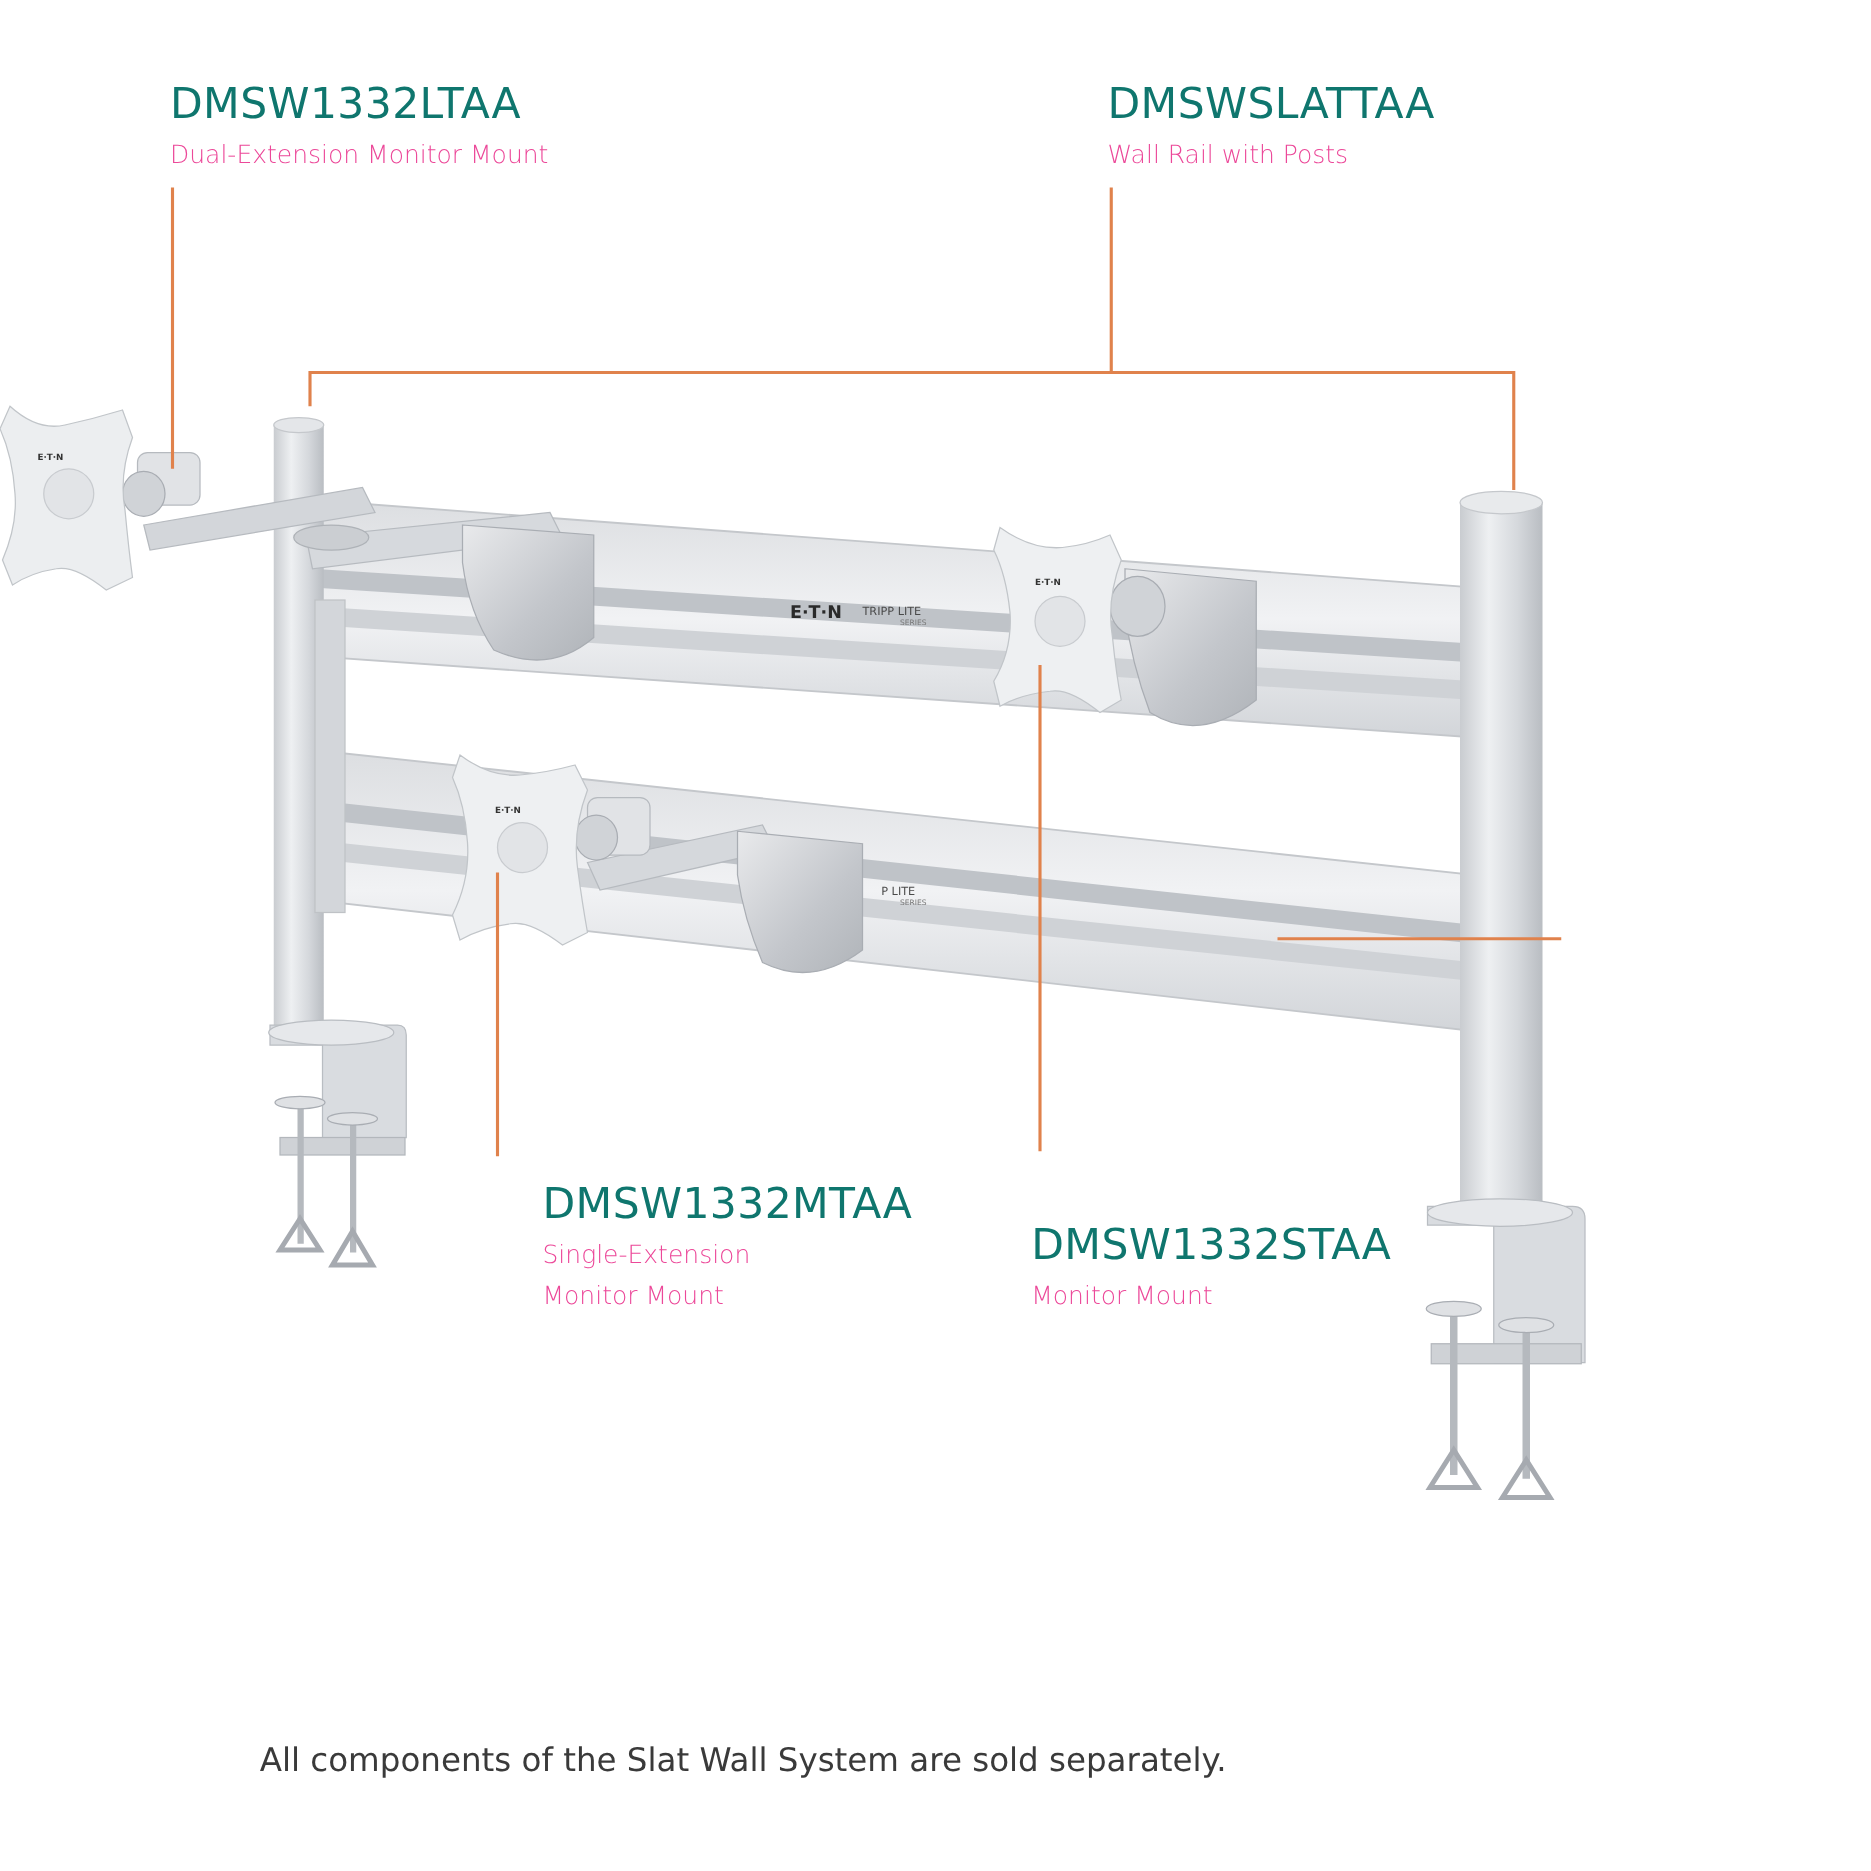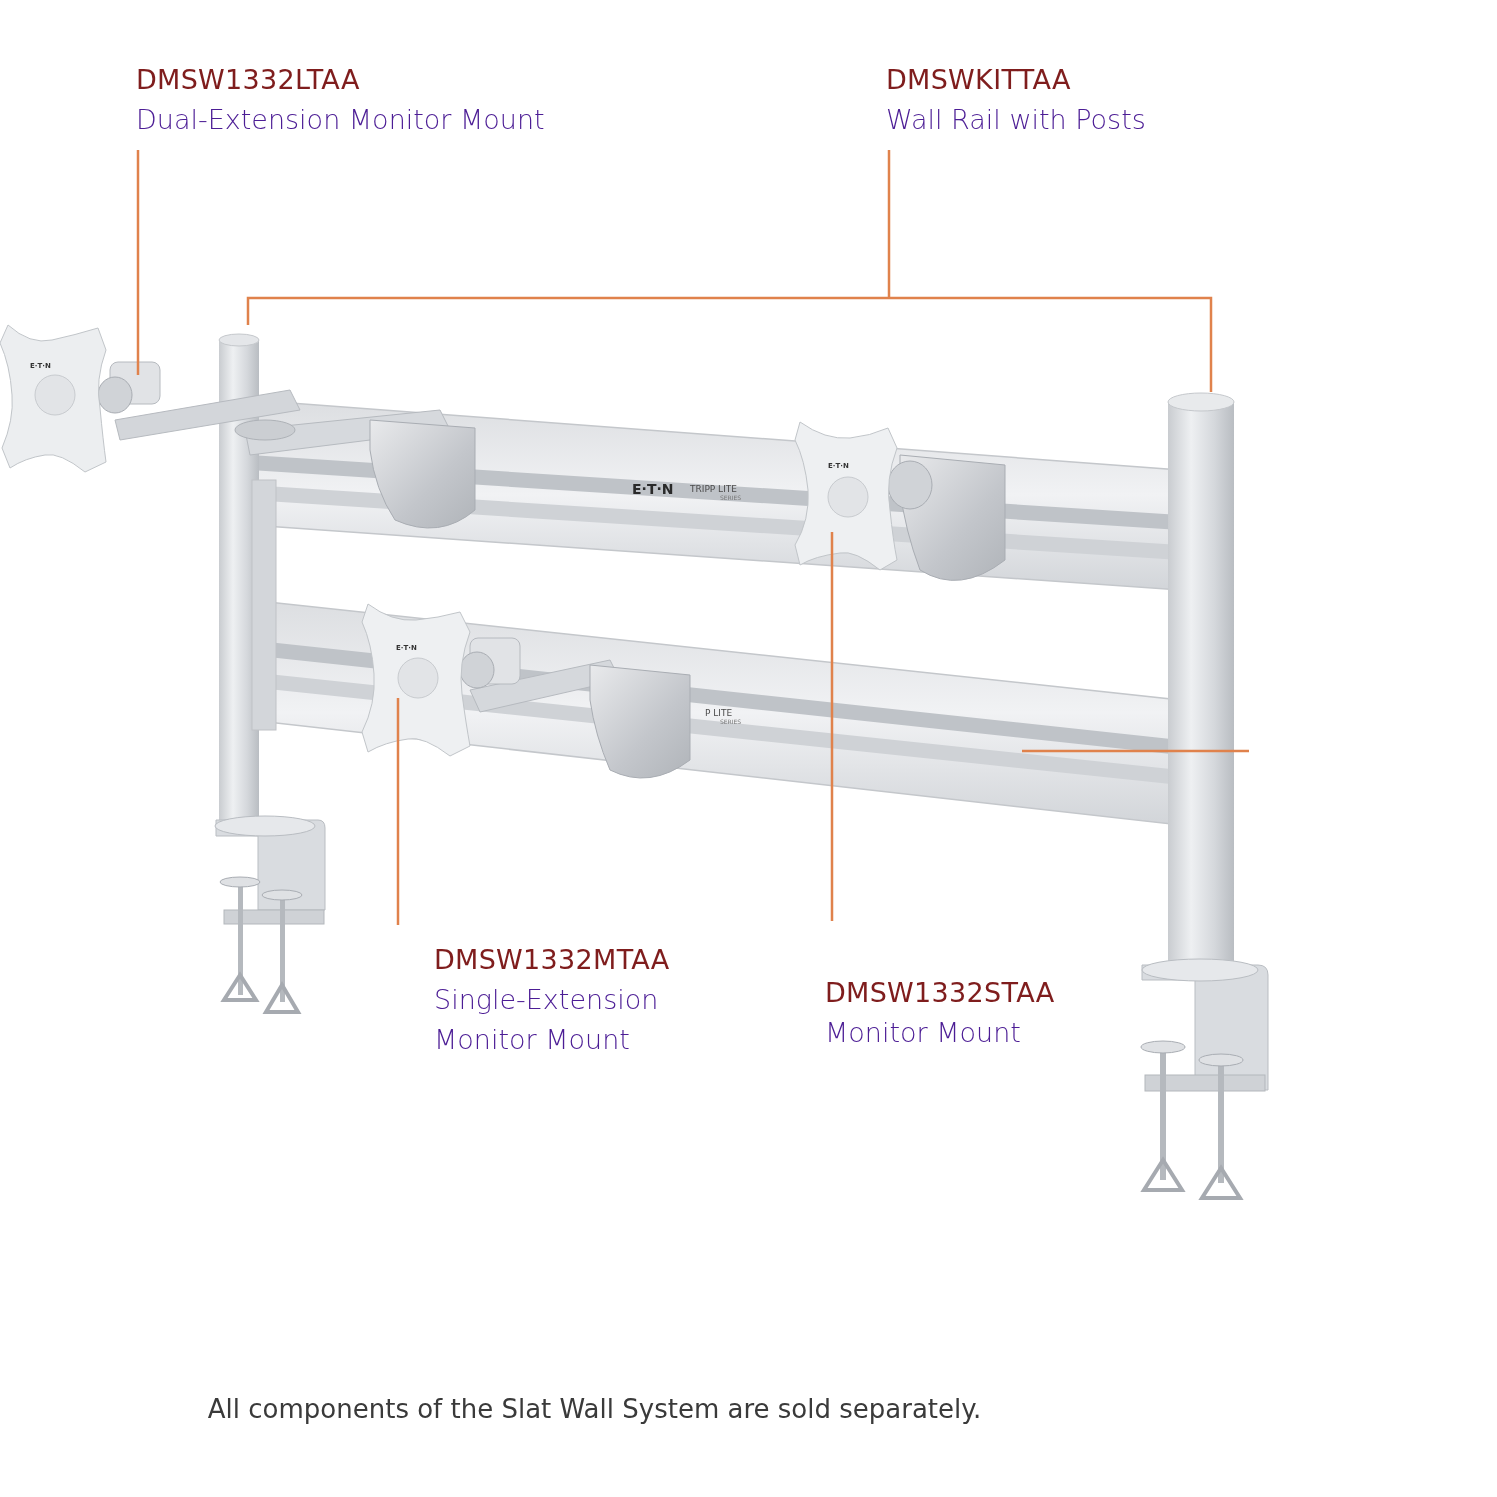--- a/index.html
+++ b/index.html
@@ -1,22 +1,22 @@
 <!DOCTYPE html>
 <html><head>
 <meta charset="utf-8">
 <style>
   html, body { margin: 0; padding: 0; background: #ffffff; }
   body { width: 1497px; height: 1497px; position: relative; overflow: hidden;
          font-family: "DejaVu Sans", "Liberation Sans", sans-serif; color: #1e1e1e; }
   .stage { position: absolute; left: 0; top: 0; width: 1497px; height: 1497px; }
   svg.art { position: absolute; left: 0; top: 0; }
   .callout { position: absolute; line-height: 1; }
-  .callout .sku { display: block; font-size: 27px; letter-spacing: 0.3px; color: #7f1d1d; margin-bottom: 13px; }
-  .callout .desc { display: block; font-size: 27px; color: #4c1d95; font-weight: 300; margin-bottom: 13px; }
+  .callout .sku { display: block; font-size: 34px; letter-spacing: 0.3px; color: #0f766e; margin-bottom: 13px; }
+  .callout .desc { display: block; font-size: 20px; color: #ec4899; font-weight: 300; margin-bottom: 13px; }
   .footnote { position: absolute; left: 0; width: 1189px; top: 1394px; text-align: center;
               font-size: 26px; color: #3a3a3a; }
 </style>
 </head>
 <body>
 
 <div class="stage">
 
   <svg class="art" width="1497" height="1497" viewBox="0 0 1497 1497">
     <defs>
@@ -132,21 +132,21 @@
       <path d="M832,532 L832,921"></path>
     </g>
   </svg>
 
   <div class="callout" style="left:136px; top:66px;">
     <span class="sku">DMSW1332LTAA</span>
     <span class="desc">Dual-Extension Monitor Mount</span>
   </div>
 
   <div class="callout" style="left:886px; top:66px;">
-    <span class="sku">DMSWKITTAA</span>
+    <span class="sku">DMSWSLATTAA</span>
     <span class="desc">Wall Rail with Posts</span>
   </div>
 
 
   <div class="callout" style="left:394px; top:946px;margin-left:40px;">
     <span class="sku">DMSW1332MTAA</span>
     <span class="desc">Single-Extension</span>
     <span class="desc">Monitor Mount</span>
   </div>
 

